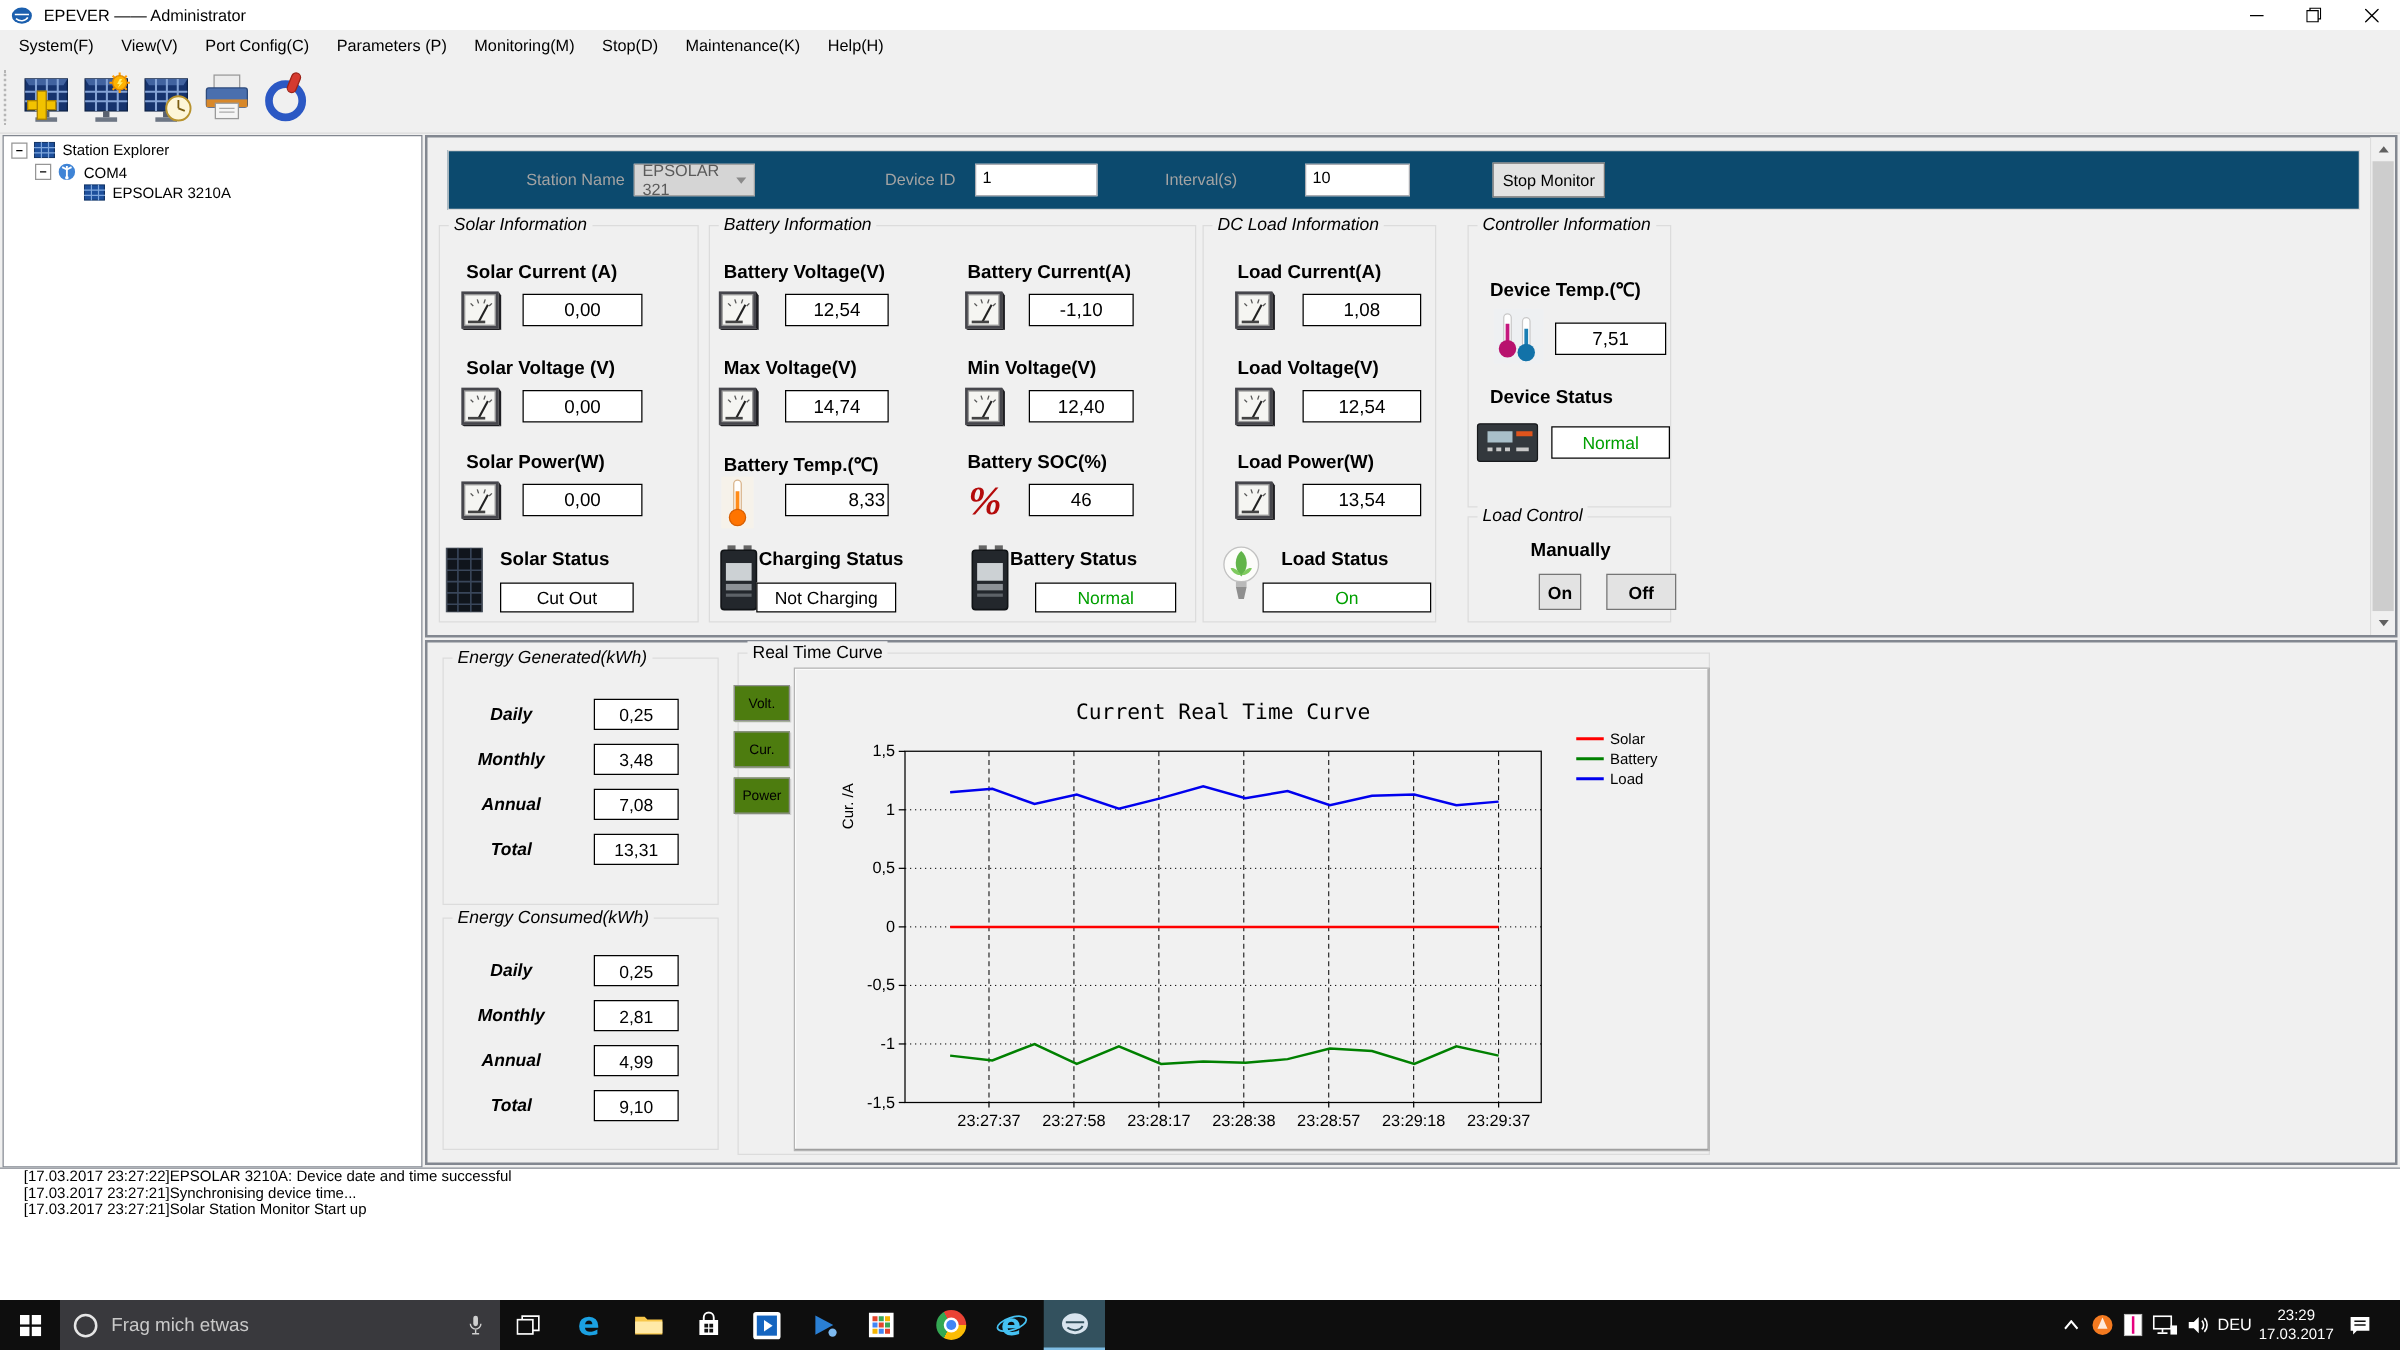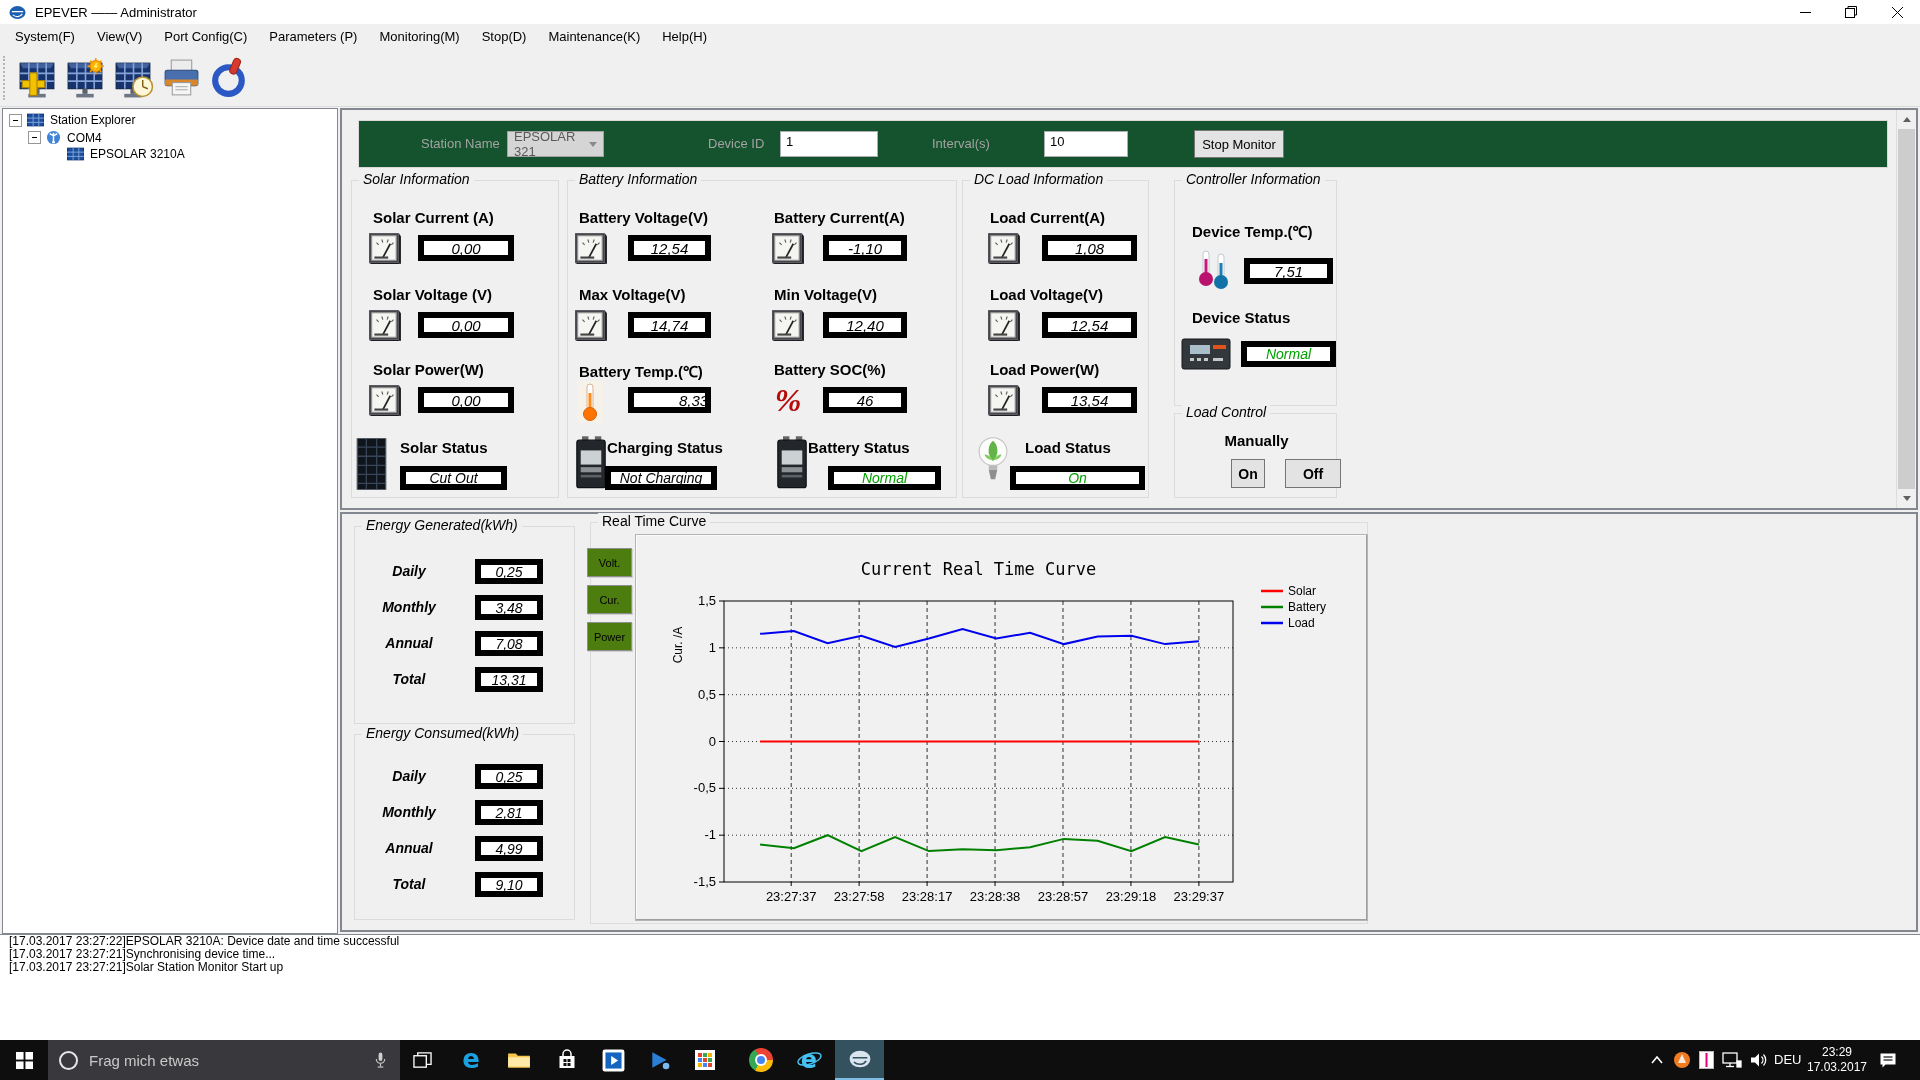--- a/index.html
+++ b/index.html
@@ -24,27 +24,27 @@
   .tree-row{position:absolute;display:flex;align-items:center;font-size:12px;white-space:nowrap;}
   .expander{width:11px;height:11px;border:1px solid #969696;background:#fff;display:inline-flex;align-items:center;justify-content:center;margin-right:5px;}
   .expander i{display:block;width:5px;height:1px;background:#000;}
   .tree-ico{width:17px;height:14px;margin-right:6px;}
   
   .panel{position:absolute;background:#f0f0f0;border:2px solid #828790;box-sizing:border-box;}
   .groupbox{position:absolute;border:1px solid #dcdcdc;box-sizing:border-box;}
   .gb-title{position:absolute;top:-10px;left:7px;background:#f0f0f0;padding:0 4px;font-size:14px;font-style:italic;white-space:nowrap;}
   .gb-title.plain{font-style:normal;}
   .metric-label{position:absolute;font-size:15px;font-weight:bold;white-space:nowrap;}
-  .vbox{position:absolute;background:#fff;border:6px solid #000000;display:flex;align-items:center;justify-content:center;
-        font-size:15px;font-style:italic;box-sizing:border-box;}
+  .vbox{position:absolute;background:#fff;border:1px solid #000000;display:flex;align-items:center;justify-content:center;
+        font-size:15px;box-sizing:border-box;}
   .vbox.green{color:#00a000;}
   .gauge{position:absolute;width:34px;height:34px;}
   .stat-ico{position:absolute;}
   
-  .stationbar{position:absolute;border:1px solid #d9d9d9;background:#14532d;}
+  .stationbar{position:absolute;border:1px solid #d9d9d9;background:#0c4a6e;}
   .glabel{position:absolute;color:#a3a3a3;font-size:13px;white-space:nowrap;}
   .combo{position:absolute;background:#d5d5d5;border:1px solid #a2a2a2;font-size:13px;color:#5a5a5a;
          display:flex;align-items:center;padding:0 6px;box-sizing:border-box;}
   .combo .caret{margin-left:auto;width:0;height:0;border-left:4px solid transparent;border-right:4px solid transparent;border-top:5px solid #8a8a8a;}
   .tinput{position:absolute;background:#fff;border:1px solid #abadb3;font-size:13px;padding:2px 5px;box-sizing:border-box;font-family:"Liberation Sans",sans-serif;}
   .btn{position:absolute;background:#e3e3e3;border:1px solid #757575;font-size:13px;display:flex;align-items:center;justify-content:center;box-sizing:border-box;font-family:"Liberation Sans",sans-serif;}
   .btn.bold{font-weight:bold;font-size:14px;}
   
   .sb{position:absolute;background:#f0f0f0;border-left:1px solid #dcdcdc;}
   .sb .arr{position:absolute;left:0;width:100%;height:19px;display:flex;align-items:center;justify-content:center;background:#f0f0f0;}
@@ -52,21 +52,21 @@
   .tri-dn{width:0;height:0;border-left:4px solid transparent;border-right:4px solid transparent;border-top:5px solid #606060;}
   .sb .thumb{position:absolute;left:1px;right:1px;top:19px;bottom:19px;background:#cdcdcd;}
   
   .en-label{position:absolute;font-size:14px;font-weight:bold;font-style:italic;width:80px;text-align:center;}
   
   .vtab{position:absolute;width:45px;height:29px;background:#4d7c0f;border:1px solid #8f8f8f;font-size:11px;
         display:flex;align-items:center;justify-content:center;box-sizing:border-box;box-shadow:1px 1px 0 #d0d0d0;}
   .chartbox{position:absolute;background:#f1f1f1;border:1px solid #b4b4b4;box-shadow:inset -1px -1px 0 #9f9f9f, inset 1px 1px 0 #fbfbfb;}
   
   .log{position:absolute;left:0;top:934px;width:1920px;height:106px;background:#fff;border-top:1px solid #828790;box-sizing:border-box;}
-  .log div{font-size:12px;line-height:13px;padding-left:9px;white-space:nowrap;}
+  .log div{font-size:12px;line-height:13px;padding-left:19px;white-space:nowrap;}
   
   .taskbar{position:absolute;left:0;top:1040px;width:1920px;height:40px;background:#0e0e0e;}
   .tb-item{position:absolute;top:0;height:40px;display:flex;align-items:center;justify-content:center;}
   .search{position:absolute;left:48px;top:0;width:352px;height:40px;background:#39393d;display:flex;align-items:center;}
   .search .ring{width:19px;height:19px;border:2px solid #e6e6e6;border-radius:50%;margin-left:11px;box-sizing:border-box;}
   .search .ph{margin-left:11px;font-size:15px;color:#c9c9c9;flex:1;}
   .apptile{position:absolute;top:0;width:47px;height:40px;display:flex;align-items:center;justify-content:center;}
   .tray-txt{color:#fff;font-size:13px;}
   .clock{position:absolute;color:#fff;font-size:12px;line-height:15px;text-align:center;top:5px;}
 </style>

